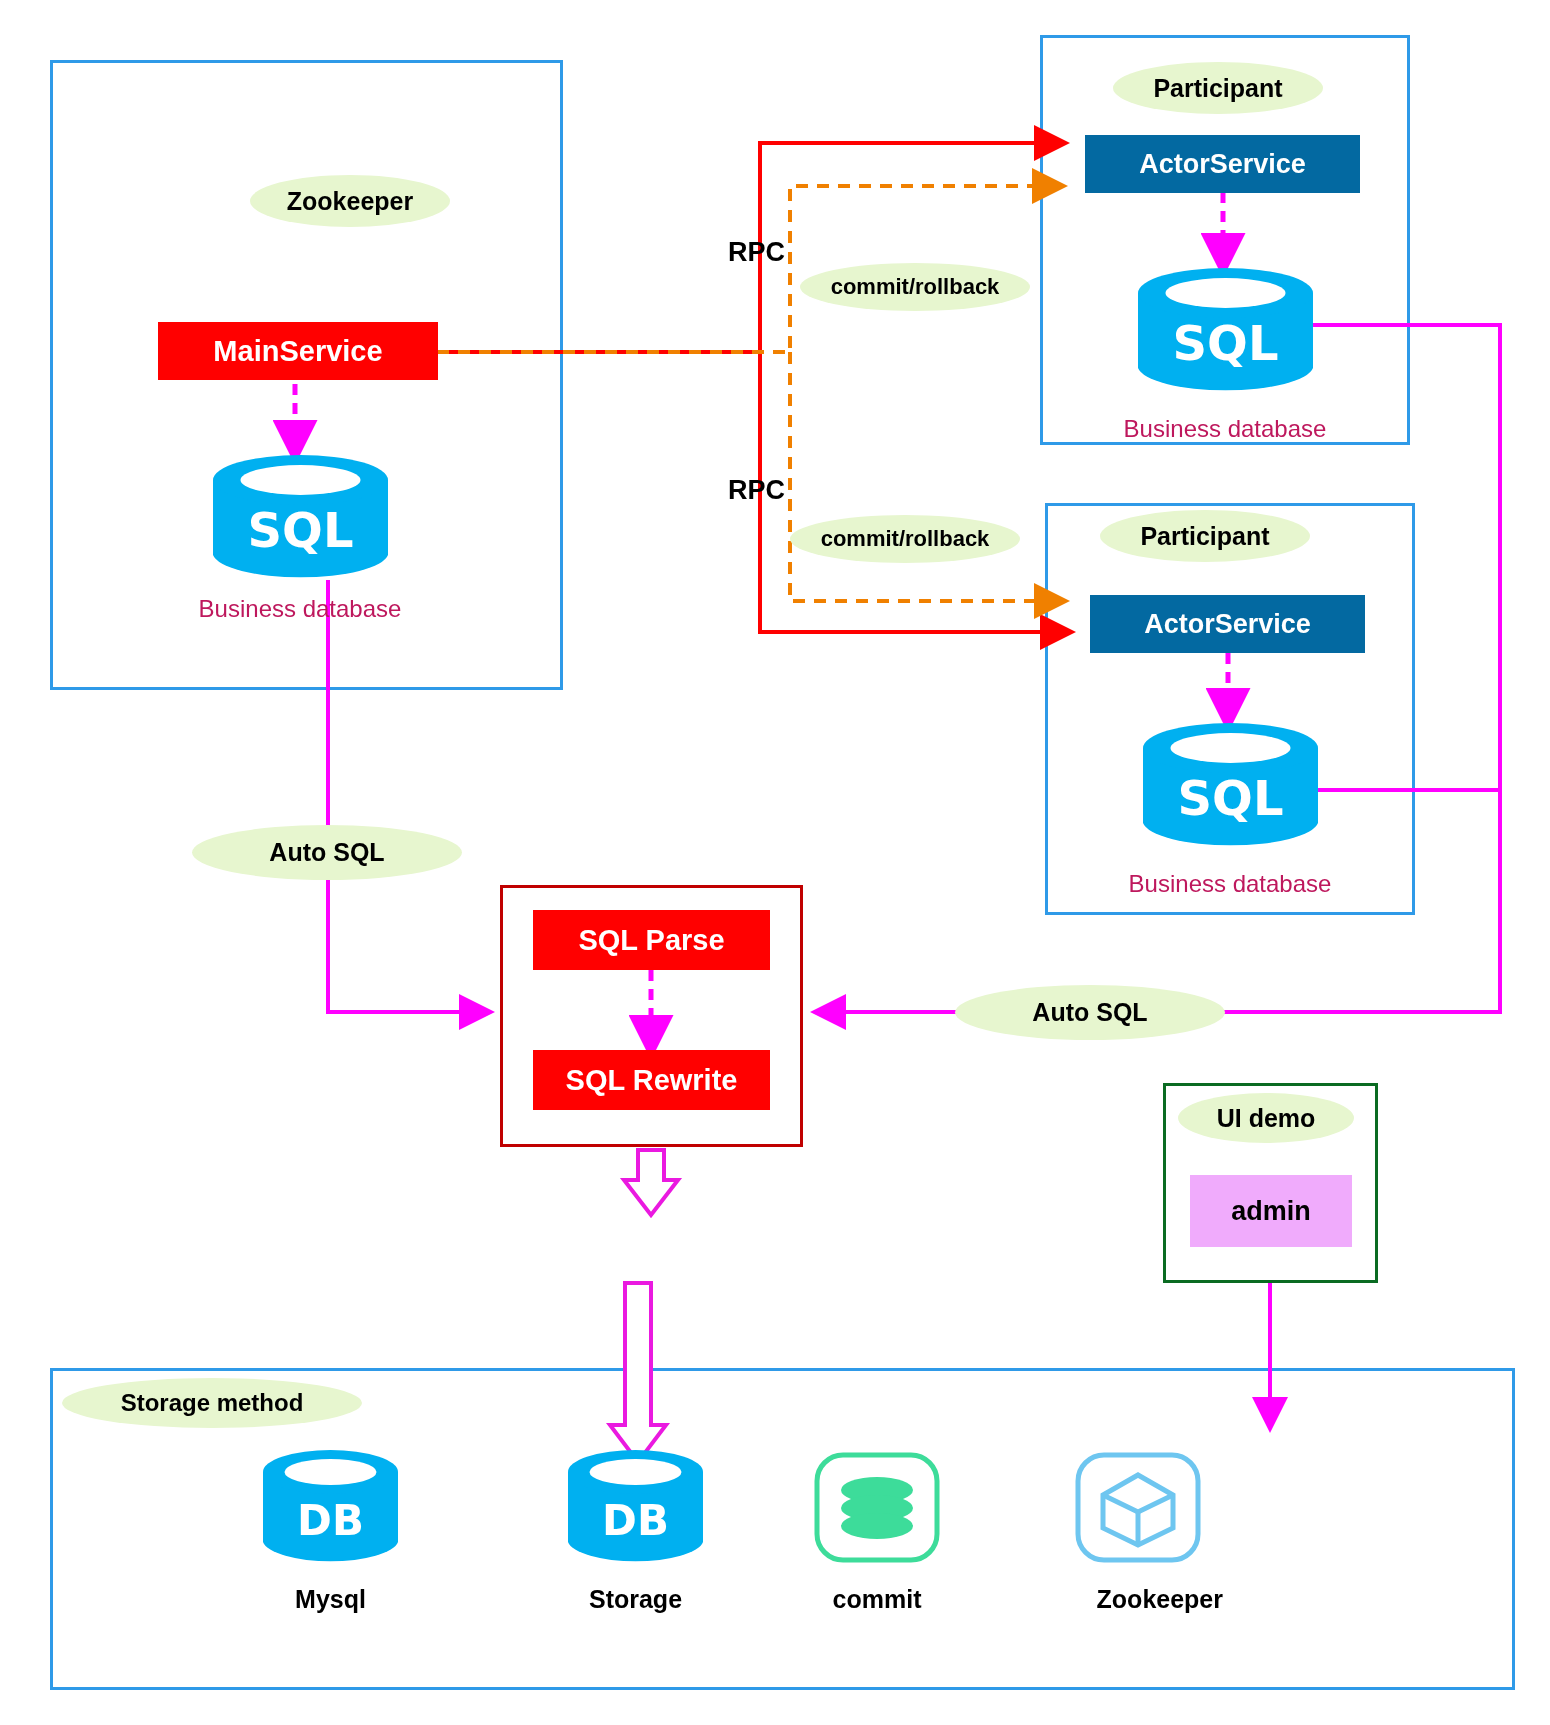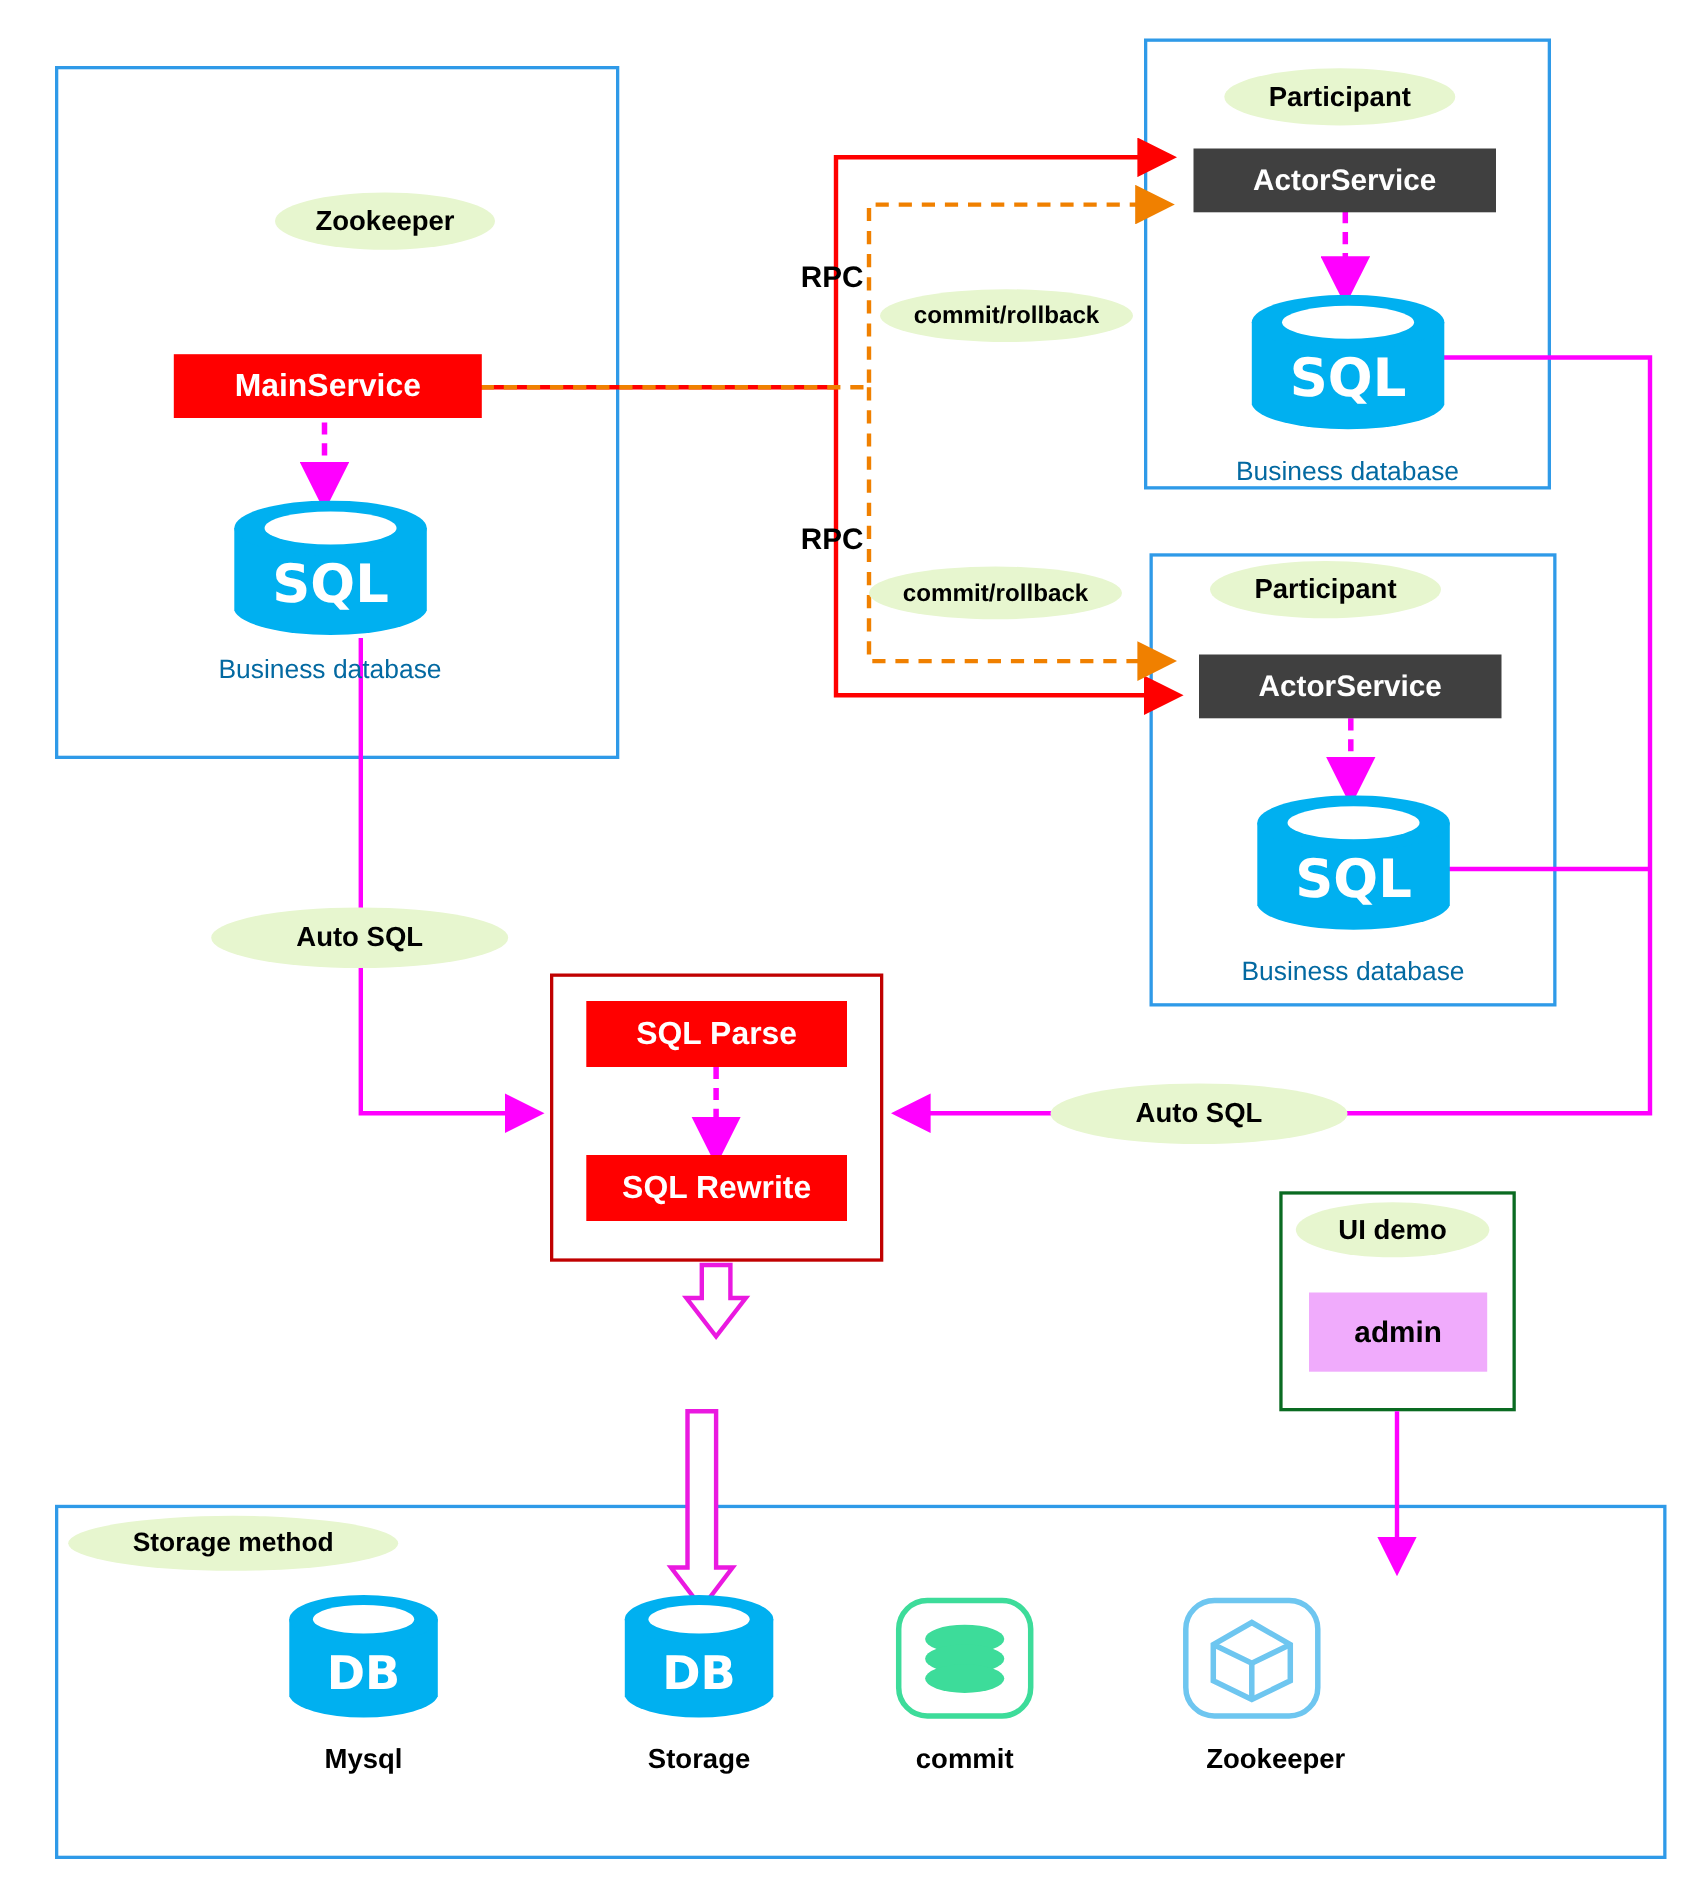--- a/index.html
+++ b/index.html
@@ -47,21 +47,21 @@
     justify-content: center;
     font-weight: bold;
     text-align: center;
   }
   .node-red {
     background: #ff0000;
     color: #ffffff;
     font-size: 29px;
   }
   .node-purple {
-    background: #404040;
+    background: #0369a1;
     color: #ffffff;
     font-size: 27px;
   }
   .node-green {
     background: #f0abfc;
     color: #000000;
     font-size: 27px;
   }
   .ellipse-label {
     position: absolute;
@@ -83,21 +83,21 @@
     justify-content: center;
     background: #ea19e0;
     border-radius: 50%;
     color: #000000;
     font-weight: bold;
     font-size: 27px;
   }
   .plain-label {
     position: absolute;
     font-size: 24px;
-    color: #0369a1;
+    color: #be185d;
     text-align: center;
     white-space: nowrap;
   }
   .bold-label {
     position: absolute;
     font-size: 25px;
     color: #000000;
     font-weight: bold;
     white-space: nowrap;
   }

